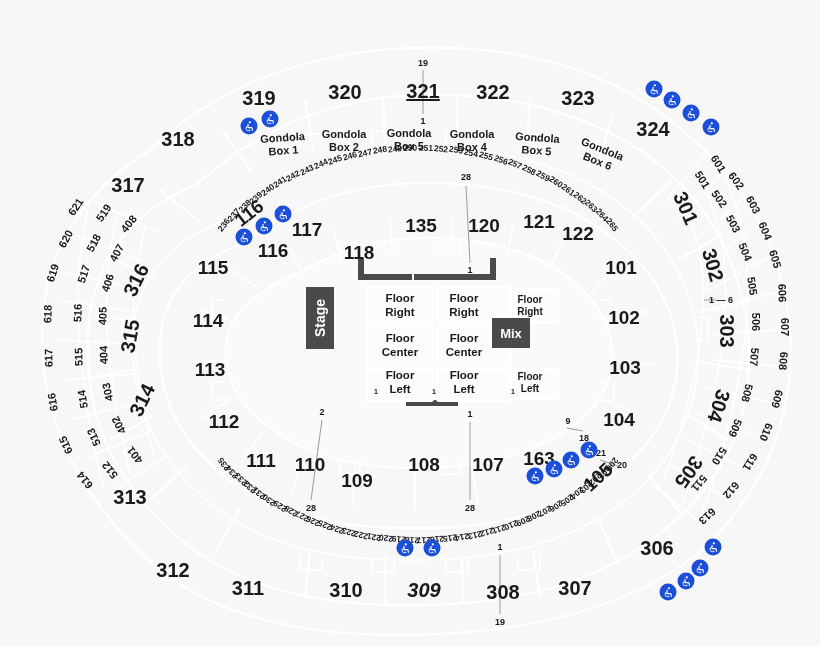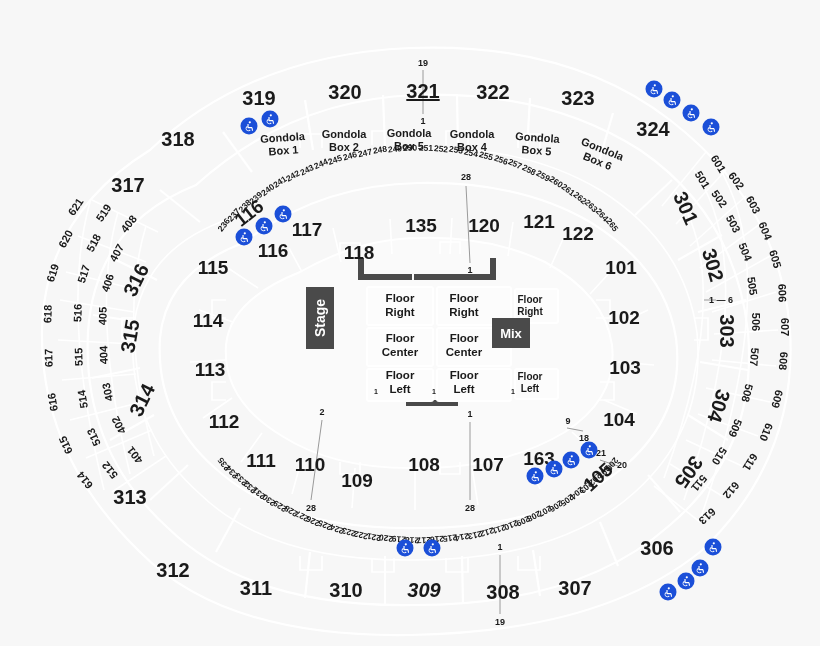--- a/index.html
+++ b/index.html
@@ -214,21 +214,21 @@
       <div class="lbl ctr s300" style="left: 686px; top: 208px; transform: translate(-50%, -50%) rotate(66deg);">301</div>
       <div class="lbl ctr s300" style="left: 713px; top: 265px; transform: translate(-50%, -50%) rotate(74deg);">302</div>
       <div class="lbl ctr s300" style="left: 727px; top: 331px; transform: translate(-50%, -50%) rotate(90deg);">303</div>
       <div class="lbl ctr s300" style="left: 719px; top: 406px; transform: translate(-50%, -50%) rotate(108deg);">304</div>
       <div class="lbl ctr s300" style="left: 689px; top: 472px; transform: translate(-50%, -50%) rotate(125deg);">305</div>
       <div class="lbl ctr s300" style="left: 657px; top: 548px; transform: translate(-50%, -50%);">306</div>
       <div class="lbl ctr s300" style="left: 575px; top: 588px; transform: translate(-50%, -50%);">307</div>
       <div class="lbl ctr s300" style="left: 503px; top: 592px; transform: translate(-50%, -50%);">308</div>
       <div class="lbl ctr s300" style="left: 424px; top: 590px; transform: translate(-50%, -50%); font-style: italic;">309</div>
       <div class="lbl ctr s300" style="left: 346px; top: 590px; transform: translate(-50%, -50%);">310</div>
-      <div class="lbl ctr s300" style="left: 256px; top: 588px; transform: translate(-50%, -50%);">311</div>
+      <div class="lbl ctr s300" style="left: 248px; top: 588px; transform: translate(-50%, -50%);">311</div>
       <div class="lbl ctr s300" style="left: 173px; top: 570px; transform: translate(-50%, -50%);">312</div>
       <div class="lbl ctr s300" style="left: 130px; top: 497px; transform: translate(-50%, -50%);">313</div>
       <div class="lbl ctr s300" style="left: 142px; top: 400px; transform: translate(-50%, -50%) rotate(-64deg);">314</div>
       <div class="lbl ctr s300" style="left: 130px; top: 336px; transform: translate(-50%, -50%) rotate(-80deg);">315</div>
       <div class="lbl ctr s300" style="left: 136px; top: 280px; transform: translate(-50%, -50%) rotate(-64deg);">316</div>
       <div class="lbl ctr s300" style="left: 128px; top: 185px; transform: translate(-50%, -50%);">317</div>
       <div class="lbl ctr s300" style="left: 178px; top: 139px; transform: translate(-50%, -50%);">318</div>
       <div class="lbl ctr s300" style="left: 259px; top: 98px; transform: translate(-50%, -50%); text-align: center;">319</div>
       <div class="lbl ctr s300" style="left: 345px; top: 92px; transform: translate(-50%, -50%);">320</div>
       <div class="lbl ctr s300" style="left: 423px; top: 91px; transform: translate(-50%, -50%); text-decoration: underline;">321</div>

